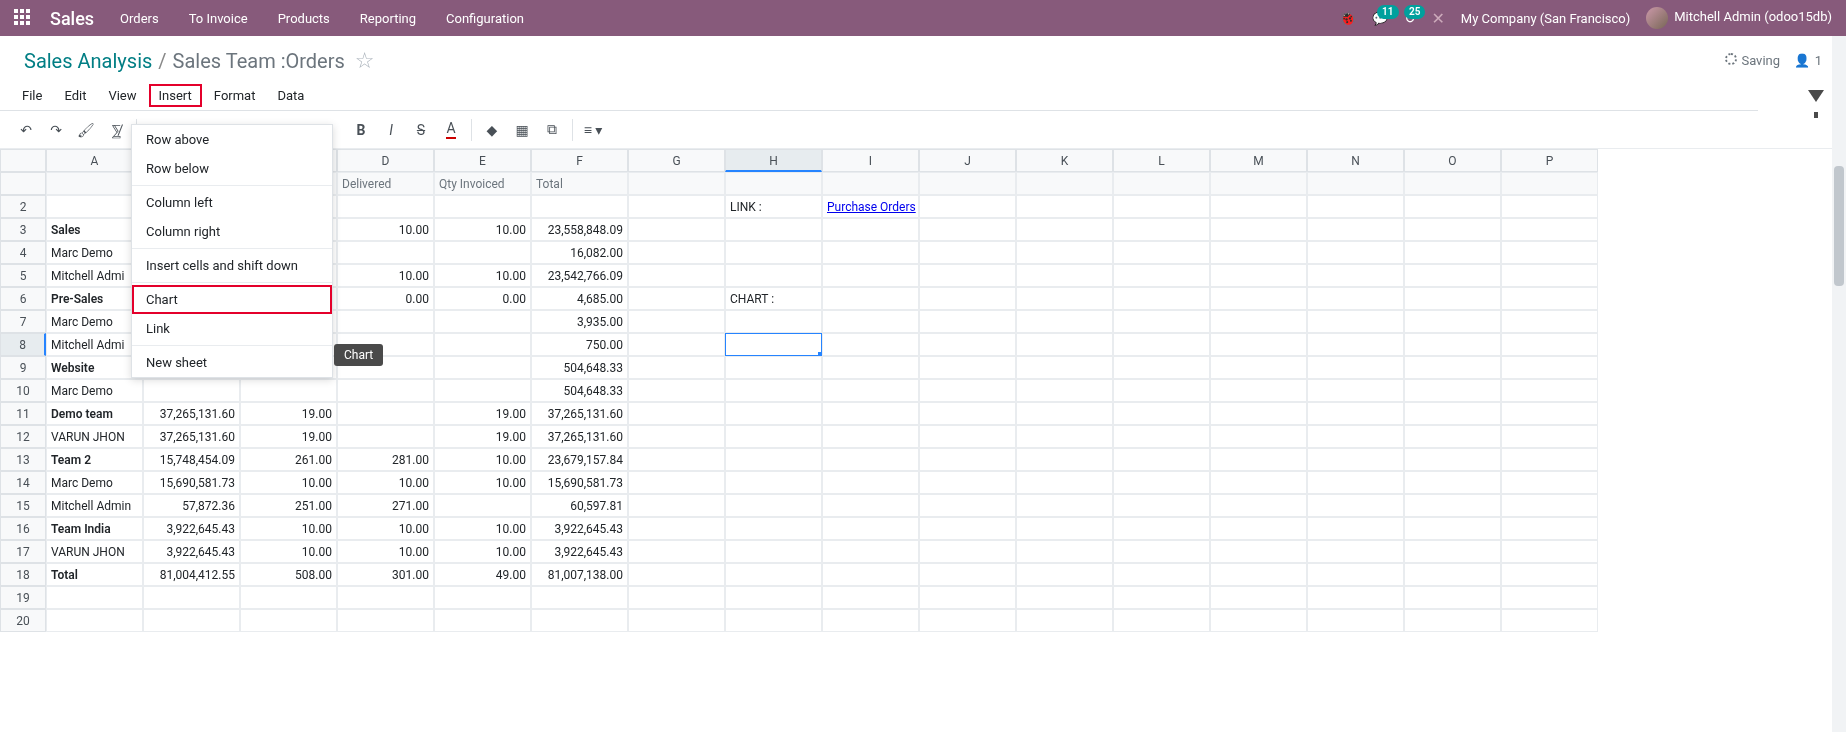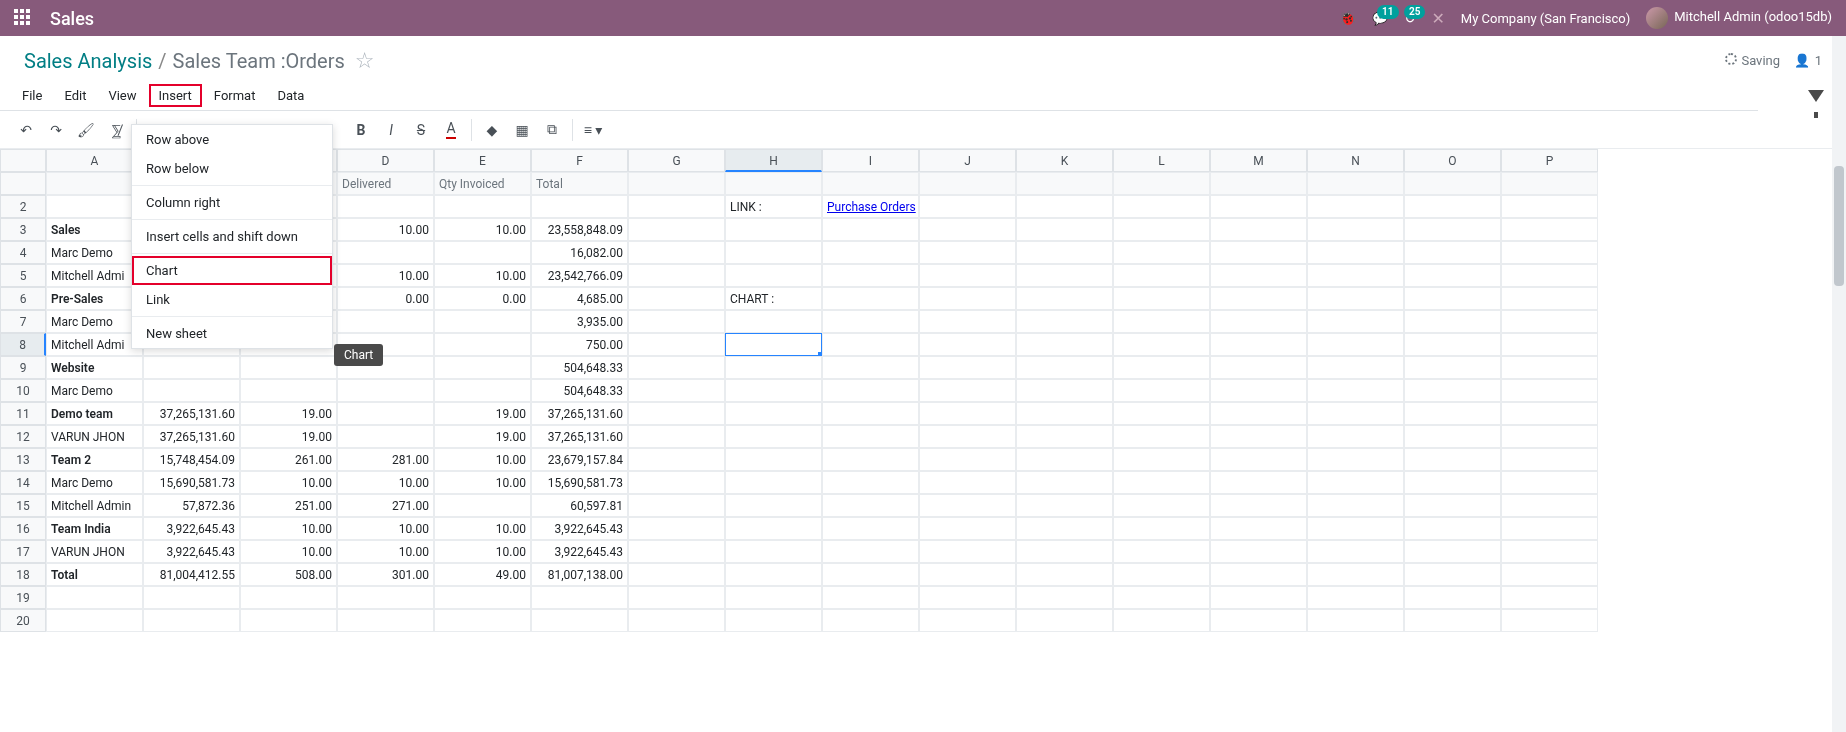--- a/index.html
+++ b/index.html
@@ -78,20 +78,27 @@
       <span></span>
       <span></span>
       <span></span>
       <span></span>
       <span></span>
       <span></span>
       <span></span>
       <span></span>
     </div>
   <div class="brand">Sales</div>
+  <div class="main-menu">
+    <a>Orders</a>
+    <a>To Invoice</a>
+    <a>Products</a>
+    <a>Reporting</a>
+    <a>Configuration</a>
+  </div>
   <div class="spacer"></div>
   <div class="right">
     <span class="icon-holder bug-icon">🐞</span>
     <span class="icon-holder">💬<span class="badge-pill">11</span></span>
     <span class="icon-holder">↻<span class="badge-pill">25</span></span>
     <span style="color:#cab;font-size:16px;">✕</span>
     <span>My Company (San Francisco)</span>
     <span><span class="avatar"></span><span>Mitchell Admin (odoo15db)</span></span>
   </div>
 </div>
@@ -150,20 +157,21 @@
   <div class="tbtn">▦</div>
   <div class="tbtn">⧉</div>
   <div class="tsep"></div>
   <div class="tbtn">≡ ▾</div>
 </div>
 
 <div class="dropdown">
   <div class="ditem">Row above</div>
   <div class="ditem">Row below</div>
   <div class="dsep"></div>
+  <div class="ditem">Column left</div>
   <div class="ditem">Column right</div>
   <div class="dsep"></div>
   <div class="ditem">Insert cells and shift down</div>
   <div class="dsep"></div>
   <div class="ditem highlighted">Chart</div>
   <div class="ditem">Link</div>
   <div class="dsep"></div>
   <div class="ditem">New sheet</div>
 </div>
 

